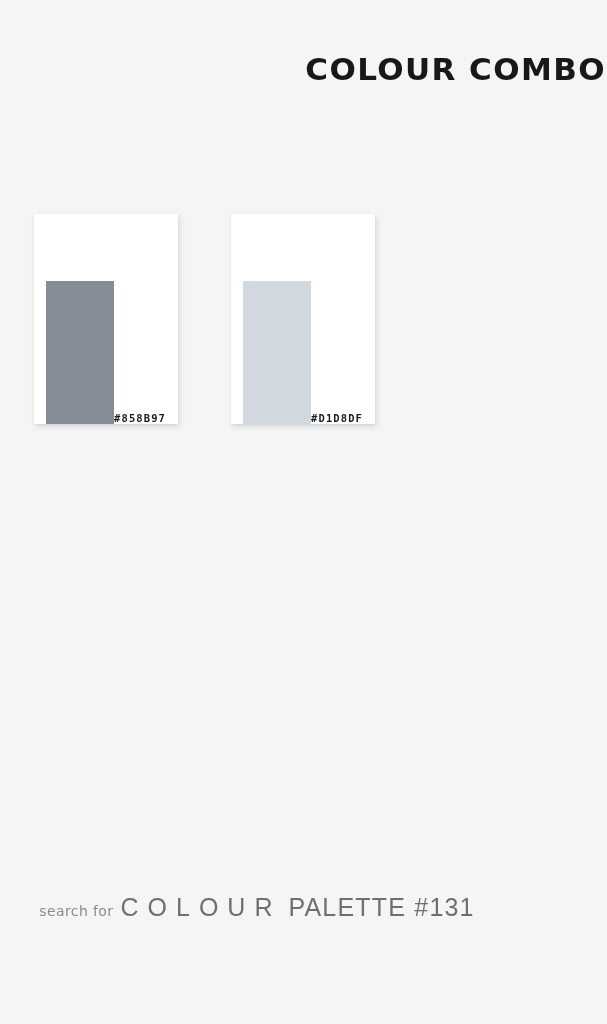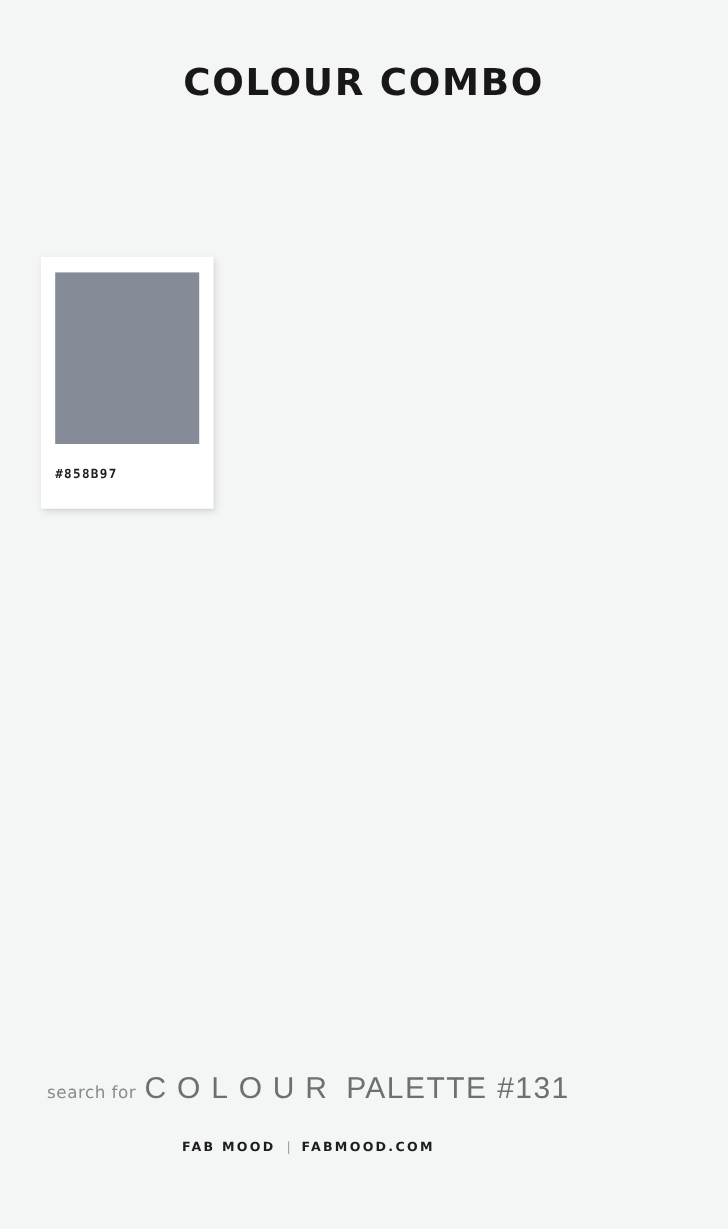--- a/index.html
+++ b/index.html
@@ -22,21 +22,21 @@
     background: #f4f5f5;
     box-sizing: border-box;
   }
 
   
   .title-wrap {
     position: absolute;
     top: 54px;
     left: 0;
     width: 606px;
-    text-align: center;
+    text-align: right;
   }
   .title {
     font-family: "DejaVu Sans", sans-serif;
     font-weight: 700;
     font-size: 31px;
     letter-spacing: 1.4px;
     color: #18181a;
     line-height: 1;
     margin: 0;
     -webkit-font-smoothing: antialiased;
@@ -57,22 +57,21 @@
 
   .card {
     width: 144px;
     height: 210px;
     background: #ffffff;
     box-shadow: 2px 3px 6px rgba(120, 124, 130, 0.20),
                 0 1px 2px rgba(120, 124, 130, 0.12);
     box-sizing: border-box;
     padding: 13px 12px 0 12px;
     display: flex;
-    flex-direction: column;
-    align-items: flex-start;
+    align-items: flex-end;
   }
 
   .chip {
     width: 120px;
     height: 143px;
     display: block;
   }
 
   .hex-label {
     margin-top: 19px;
@@ -146,25 +145,26 @@
   <div class="grid">
 
     <div class="card">
       <span class="chip" style="background:#858B97"></span>
       <span class="hex-label">#858B97</span>
     </div>
 
 
 
 
+    <div class="card">
+      <span class="chip" style="background:#D1D8DF"></span>
+      <span class="hex-label">#D1D8DF</span>
+    </div>
 
 
   </div>
 
   <div class="footer footer-search">
     <span class="search-for">search for</span><span class="palette-text"><span class="gap">COLOUR</span></span><span class="palette-text">PALETTE #131</span>
   </div>
 
-  <div class="footer footer-brand">
-    <span>FAB MOOD</span><span class="brand-sep">|</span><span>FABMOOD.COM</span>
-  </div>
 
 </div>
 
 </body></html>

